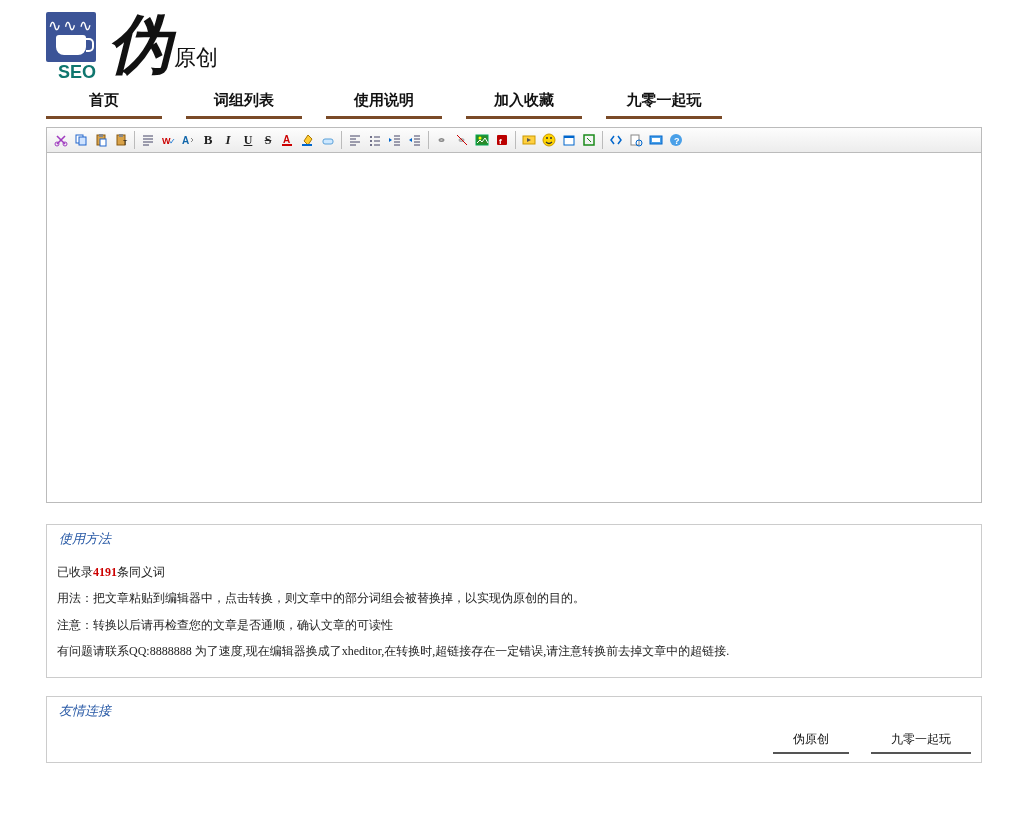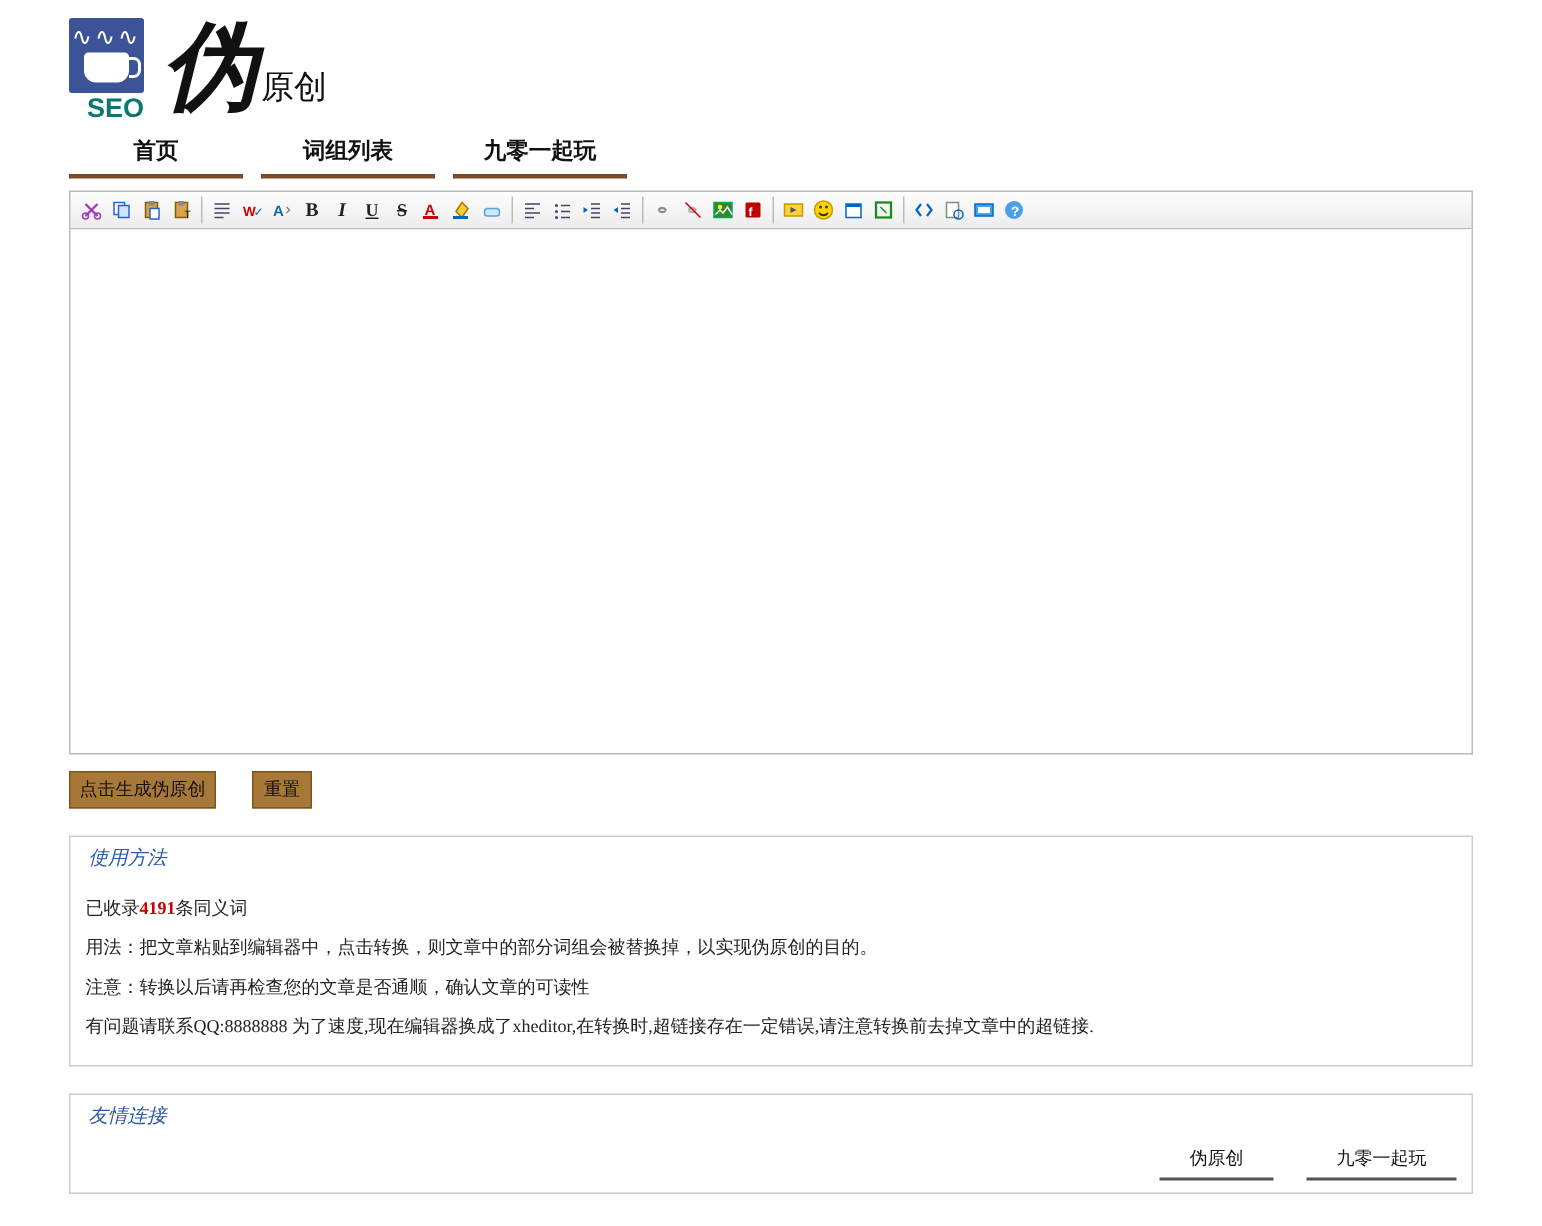--- a/index.html
+++ b/index.html
@@ -9,21 +9,21 @@
   .logo-area { display: flex; align-items: center; margin-bottom: 10px; gap: 6px;}
   .logo-box { width: 50px; height: 50px; background: #3c5497; display:flex; flex-direction:column; align-items:center; justify-content:center; border-radius:2px;}
   .logo-box .steam { color:#fff; font-size:16px; line-height:14px; letter-spacing:2px;}
   .logo-box .cup { width:30px; height:20px; background:#fff; border-radius:3px 3px 8px 8px; position:relative; margin-top:2px;}
   .logo-box .cup::after { content:''; position:absolute; right:-8px; top:3px; width:6px; height:10px; border:2px solid #fff; border-radius:0 5px 5px 0; border-left:none;}
   .seo-text { font-size:18px; font-weight:bold; color:#0f766e; align-self:flex-end; margin-left:-52px; margin-bottom:-6px; position:relative; z-index:2; font-family: Arial;}
   .logo-stack{display:flex;flex-direction:column;align-items:center;}
   .brand-script { font-family: "STXingkai","KaiTi",cursive; font-size:64px; font-weight:bold; font-style:italic; color:#111; line-height:1; margin-left:6px;}
   .brand-sub { font-family:"KaiTi","STKaiti",serif; font-size:22px; color:#111; align-self:flex-end; margin-left:-4px; margin-bottom:4px;}
   
-  .nav { display:flex; gap:12px; margin-bottom:8px; padding-left:0;align-items:center;}
+  .nav { display:flex; gap:24px; margin-bottom:8px; padding-left:0;align-items:center;}
   .nav-item { display:inline-block; width:116px; text-align:center; padding:4px 0 6px; font-size:15px; font-weight:bold; color:#111; border-bottom:3px solid #7a4a28; font-family:"SimSun"; cursor:pointer;}
   
   .toolbar { border:1px solid #bbb; background:linear-gradient(#fdfdfd,#ececec); padding:1px 4px; display:flex; align-items:center; gap:0; height:26px;}
   .tb-btn { width:20px; height:20px; display:flex; align-items:center; justify-content:center; cursor:pointer; border-radius:2px; font-size:12px; }
   .tb-sep { width:1px; height:18px; background:#bbb; margin:0 3px;}
   .editor-area { border:1px solid #bbb; border-top:none; height:350px; background:#fff; width:100%; outline:none; padding:6px; font-family:inherit; resize:none;}
   
   .action-row { margin-top:8px; display:flex; gap:24px;}
   .action-btn { background:#a87838; color:#111; border:1px solid #7a5520; padding:3px 6px; font-size:12px; cursor:pointer; font-family:"SimSun"; min-width:40px;}
   
@@ -50,20 +50,22 @@
       </div>
       <span class="seo-text">SEO</span>
     </div>
     <span class="brand-script">伪</span>
     <span class="brand-sub">原创</span>
   </div>
 
   <div class="nav">
     <a class="nav-item">首页</a>
     <a class="nav-item">词组列表</a>
+    <a class="nav-item">使用说明</a>
+    <a class="nav-item">加入收藏</a>
     <a class="nav-item">九零一起玩</a>
   </div>
 
   <div class="toolbar">
     <span class="tb-btn">
         <svg width="14" height="14" viewBox="0 0 14 14">
           <path d="M3 3 L11 11 M11 3 L3 11" stroke="#a03cc0" stroke-width="1.6" fill="none"></path>
           <circle cx="3" cy="11" r="2" fill="none" stroke="#a03cc0"></circle>
           <circle cx="11" cy="11" r="2" fill="none" stroke="#a03cc0"></circle>
         </svg>
@@ -234,24 +236,20 @@
     <span class="tb-btn">
         <svg width="14" height="14" viewBox="0 0 14 14">
           <circle cx="7" cy="7" r="6" fill="#4aa0e8"></circle>
           <text x="5" y="11" font-size="9" fill="#fff" font-weight="bold">?</text>
         </svg>
       </span>
   </div>
 
   <textarea class="editor-area" value="" style=""></textarea>
 
-  <div class="action-row">
-    <button class="action-btn">点击生成伪原创</button>
-    <button class="action-btn">重置</button>
-  </div>
 
   <div class="section">
     <div class="section-header">使用方法</div>
     <div class="section-body">
       <div>
         <span>已收录</span><span class="red-bold">4191</span><span>条同义词</span>
       </div>
       <div>用法：把文章粘贴到编辑器中，点击转换，则文章中的部分词组会被替换掉，以实现伪原创的目的。</div>
       <div>注意：转换以后请再检查您的文章是否通顺，确认文章的可读性</div>
       <div>有问题请联系QQ:8888888  为了速度,现在编辑器换成了xheditor,在转换时,超链接存在一定错误,请注意转换前去掉文章中的超链接.</div>

